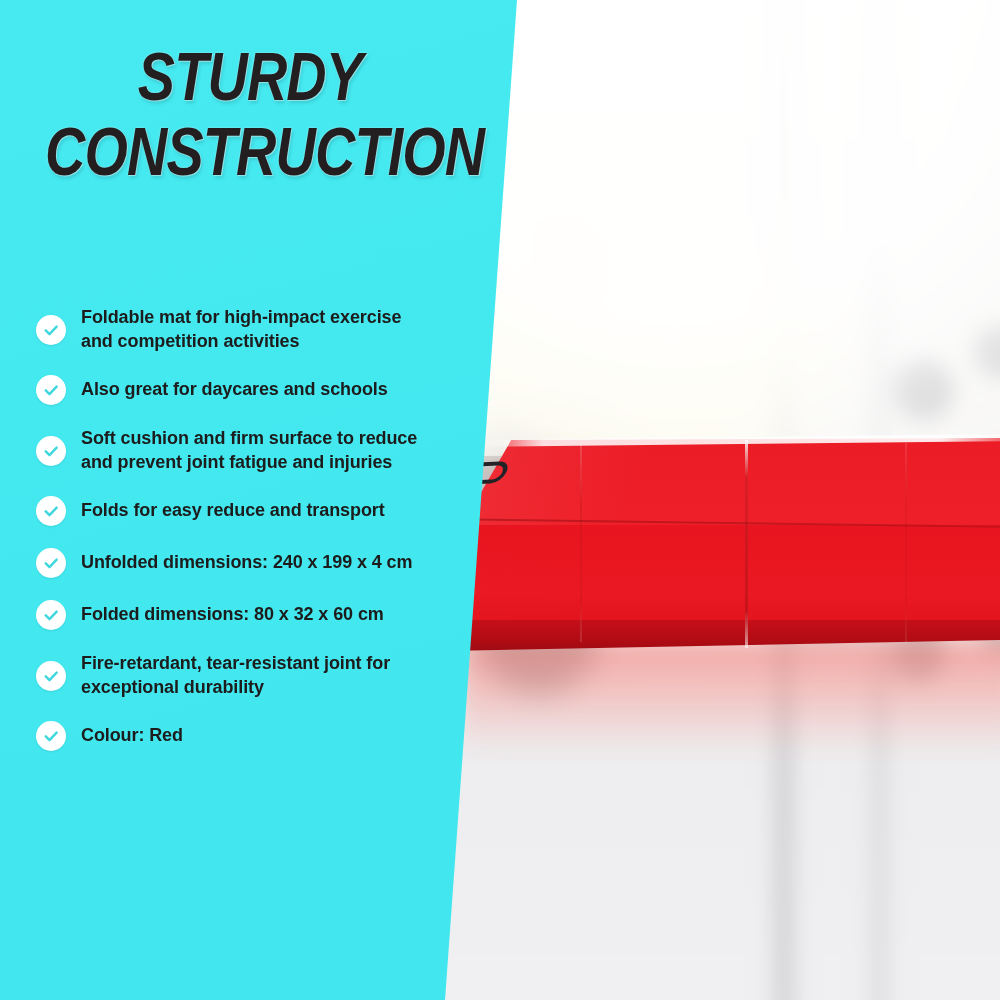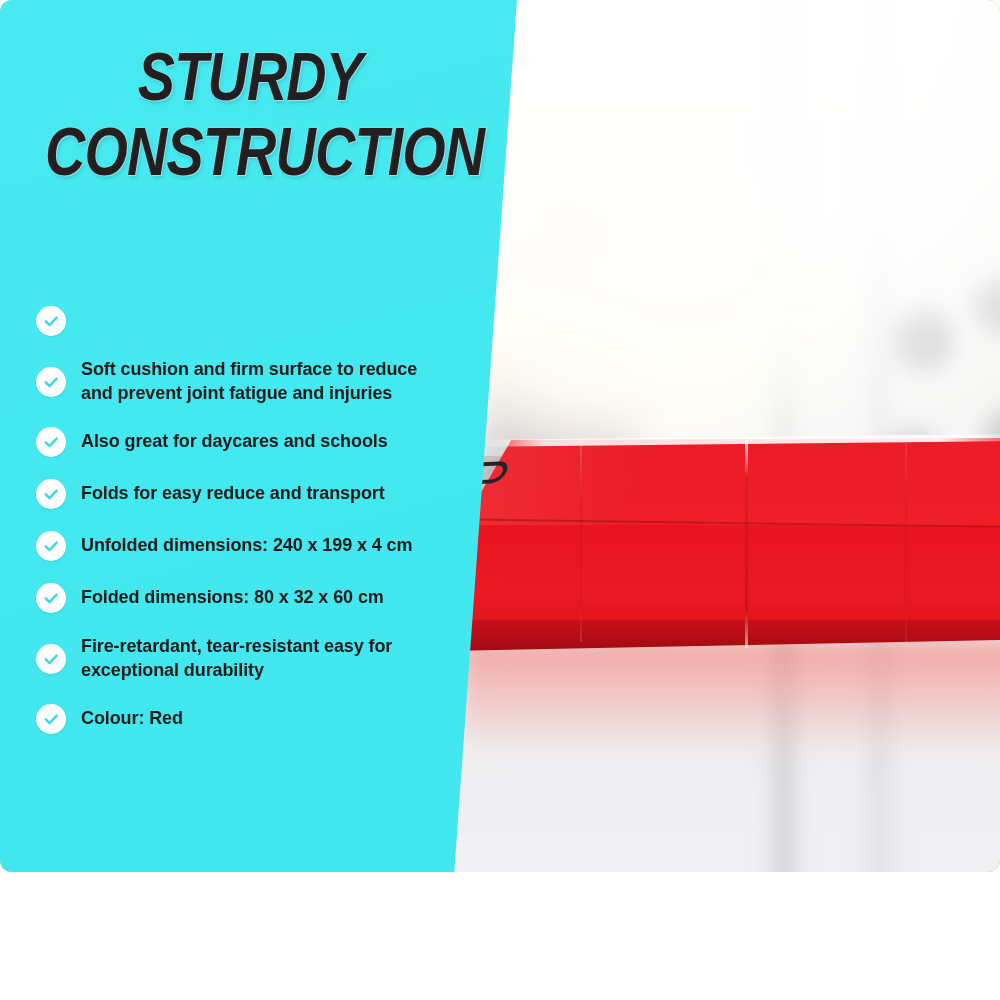--- a/index.html
+++ b/index.html
@@ -6,24 +6,23 @@
 
   html,body{
     width:1000px; height:1000px;
     font-family:"Liberation Sans", sans-serif;
     overflow:hidden;
     background:#ffffff;
   }
 
   #stage{
     position:relative;
-    width:1000px; height:872px;
+    width:1000px; height:1000px;
     overflow:hidden;
     background:#84cc16;
-    border-radius:12px;
   }
 
   
   .photo{
     position:absolute; inset:0;
     background:
       
       radial-gradient(circle at 66% 6%, rgba(255,255,255,0.95) 0 24%, rgba(255,255,255,0) 55%),
       
       radial-gradient(ellipse 300px 220px at 61% 35%, rgba(252,248,222,0.95) 0 45%, rgba(252,248,222,0) 78%),
@@ -227,46 +226,47 @@
   </div>
 
   <div class="features">
 
     <div class="feature">
       <span class="check">
         <svg viewBox="0 0 24 24" aria-hidden="true">
             <path d="M5 12.5 L10 17.5 L19.5 7.5" fill="none" stroke="#3FD7DE" stroke-width="3.2" stroke-linecap="round" stroke-linejoin="round"></path>
           </svg>
       </span>
+      <span class="feature-text">Foldable mat for high-impact exercise and competition activities</span>
+    </div>
+
+    <div class="feature">
+      <span class="check">
+        <svg viewBox="0 0 24 24" aria-hidden="true">
+            <path d="M5 12.5 L10 17.5 L19.5 7.5" fill="none" stroke="#3FD7DE" stroke-width="3.2" stroke-linecap="round" stroke-linejoin="round"></path>
+          </svg>
+      </span>
+      <span class="feature-text">Also great for daycares and schools</span>
     </div>
 
     <div class="feature">
       <span class="check">
         <svg viewBox="0 0 24 24" aria-hidden="true">
             <path d="M5 12.5 L10 17.5 L19.5 7.5" fill="none" stroke="#3FD7DE" stroke-width="3.2" stroke-linecap="round" stroke-linejoin="round"></path>
           </svg>
       </span>
       <span class="feature-text">Soft cushion and firm surface to reduce and prevent joint fatigue and injuries</span>
     </div>
 
     <div class="feature">
       <span class="check">
         <svg viewBox="0 0 24 24" aria-hidden="true">
             <path d="M5 12.5 L10 17.5 L19.5 7.5" fill="none" stroke="#3FD7DE" stroke-width="3.2" stroke-linecap="round" stroke-linejoin="round"></path>
           </svg>
       </span>
-      <span class="feature-text">Also great for daycares and schools</span>
-    </div>
-
-    <div class="feature">
-      <span class="check">
-        <svg viewBox="0 0 24 24" aria-hidden="true">
-            <path d="M5 12.5 L10 17.5 L19.5 7.5" fill="none" stroke="#3FD7DE" stroke-width="3.2" stroke-linecap="round" stroke-linejoin="round"></path>
-          </svg>
-      </span>
       <span class="feature-text">Folds for easy reduce and transport</span>
     </div>
 
     <div class="feature">
       <span class="check">
         <svg viewBox="0 0 24 24" aria-hidden="true">
             <path d="M5 12.5 L10 17.5 L19.5 7.5" fill="none" stroke="#3FD7DE" stroke-width="3.2" stroke-linecap="round" stroke-linejoin="round"></path>
           </svg>
       </span>
       <span class="feature-text">Unfolded dimensions: 240 x 199 x 4 cm</span>
@@ -280,21 +280,21 @@
       </span>
       <span class="feature-text">Folded dimensions: 80 x 32 x 60 cm</span>
     </div>
 
     <div class="feature">
       <span class="check">
         <svg viewBox="0 0 24 24" aria-hidden="true">
             <path d="M5 12.5 L10 17.5 L19.5 7.5" fill="none" stroke="#3FD7DE" stroke-width="3.2" stroke-linecap="round" stroke-linejoin="round"></path>
           </svg>
       </span>
-      <span class="feature-text">Fire-retardant, tear-resistant easy for exceptional durability</span>
+      <span class="feature-text">Fire-retardant, tear-resistant joint for exceptional durability</span>
     </div>
 
     <div class="feature">
       <span class="check">
         <svg viewBox="0 0 24 24" aria-hidden="true">
             <path d="M5 12.5 L10 17.5 L19.5 7.5" fill="none" stroke="#3FD7DE" stroke-width="3.2" stroke-linecap="round" stroke-linejoin="round"></path>
           </svg>
       </span>
       <span class="feature-text">Colour: Red</span>
     </div>

